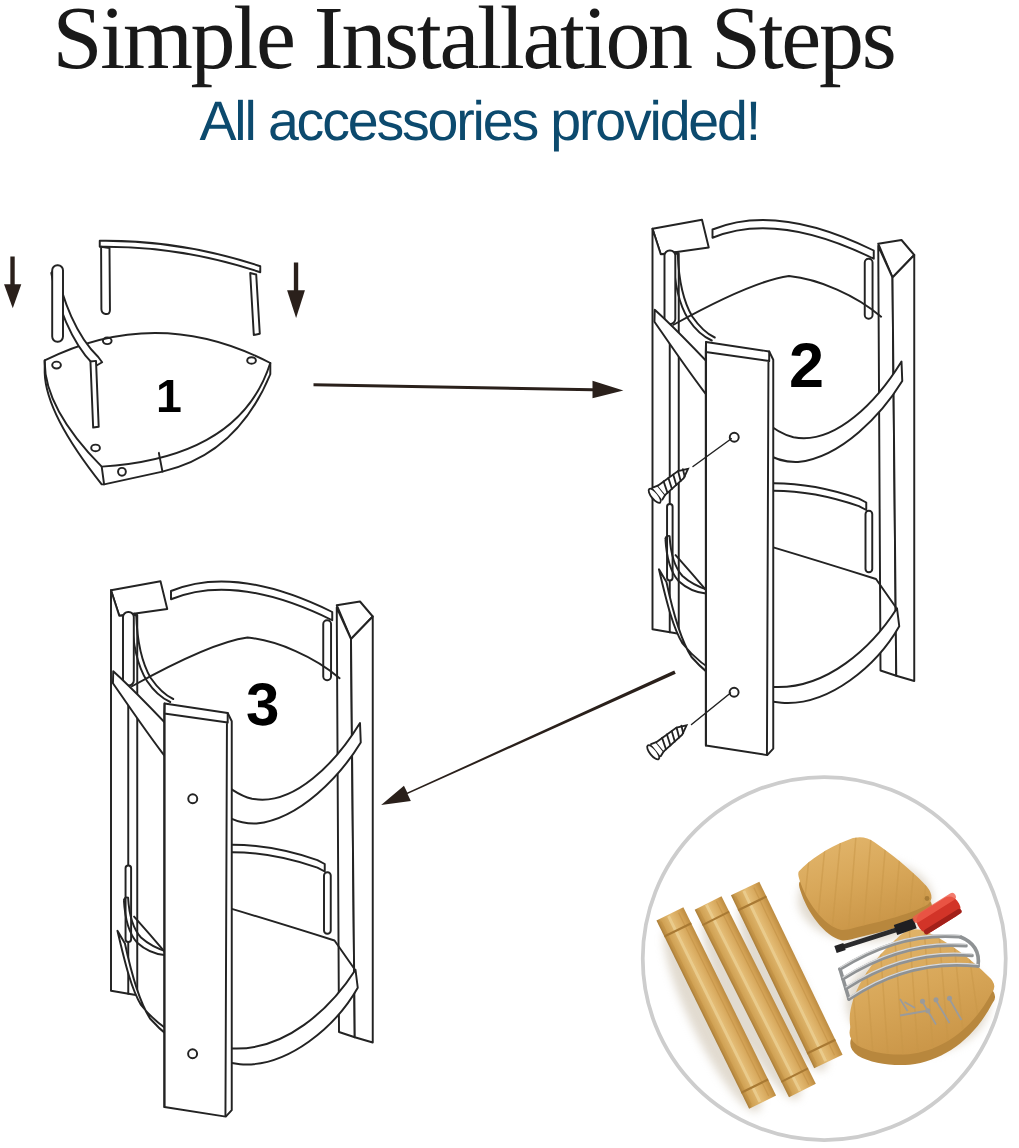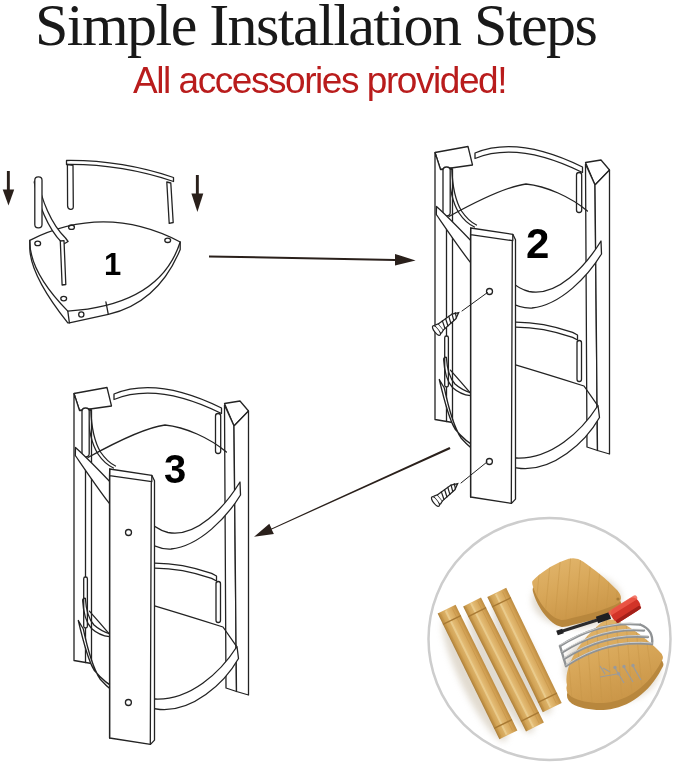--- a/index.html
+++ b/index.html
@@ -1,18 +1,18 @@
 <!DOCTYPE html>
 <html><head>
 <meta charset="utf-8">
 <style>
 html,body{margin:0;padding:0;}
 body{width:679px;height:765px;background:#fff;position:relative;overflow:hidden;font-family:"Liberation Sans",sans-serif;}
 .title{position:absolute;left:35px;top:-5px;font-family:"Liberation Serif",serif;font-size:60px;line-height:1em;color:#191919;white-space:nowrap;letter-spacing:-1.55px;}
-.subtitle{position:absolute;left:133px;top:62px;font-size:37px;line-height:1em;color:#b91c1c;white-space:nowrap;letter-spacing:-1.45px;}
+.subtitle{position:absolute;left:133px;top:62px;font-size:37px;line-height:1em;color:#0c4a6e;white-space:nowrap;letter-spacing:-1.45px;}
 svg{position:absolute;left:0;top:0;}
 </style>
 </head>
 <body>
 <div class="title">Simple Installation Steps</div>
 <div class="subtitle">All accessories provided!</div>
 <svg width="679" height="765" viewBox="0 0 679 765">
 <defs>
 <g id="shelf" stroke="#232323" stroke-width="1.3" fill="none" stroke-linejoin="round" stroke-linecap="round">
 

